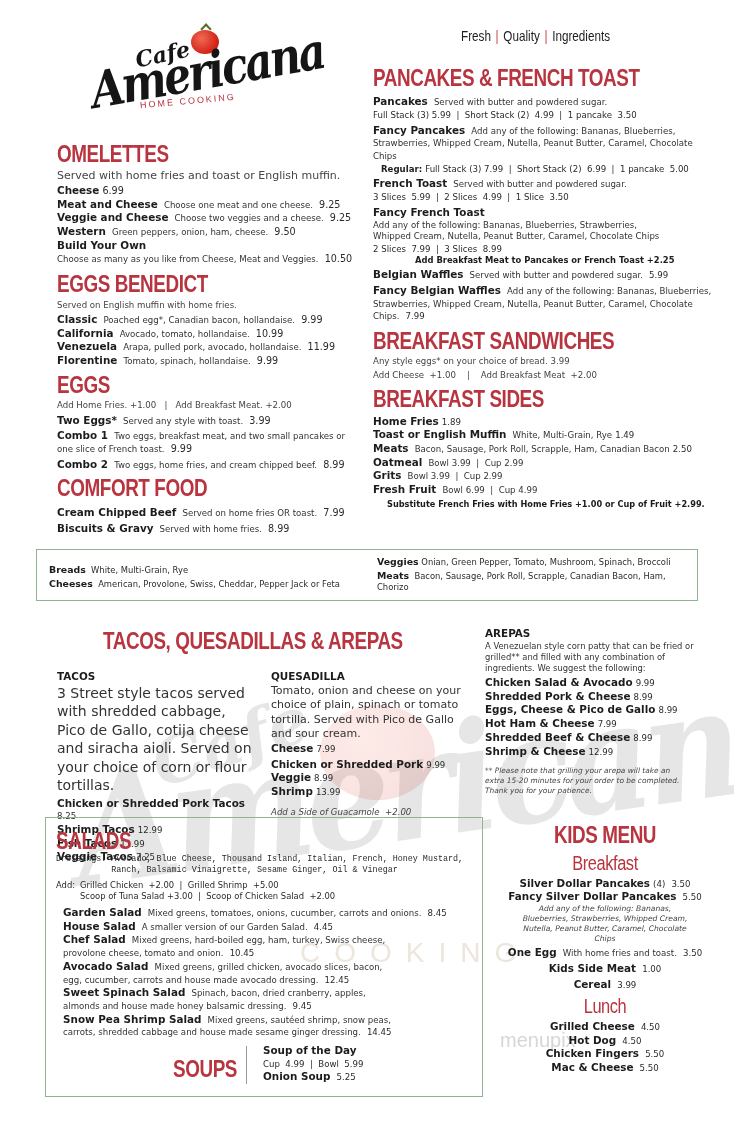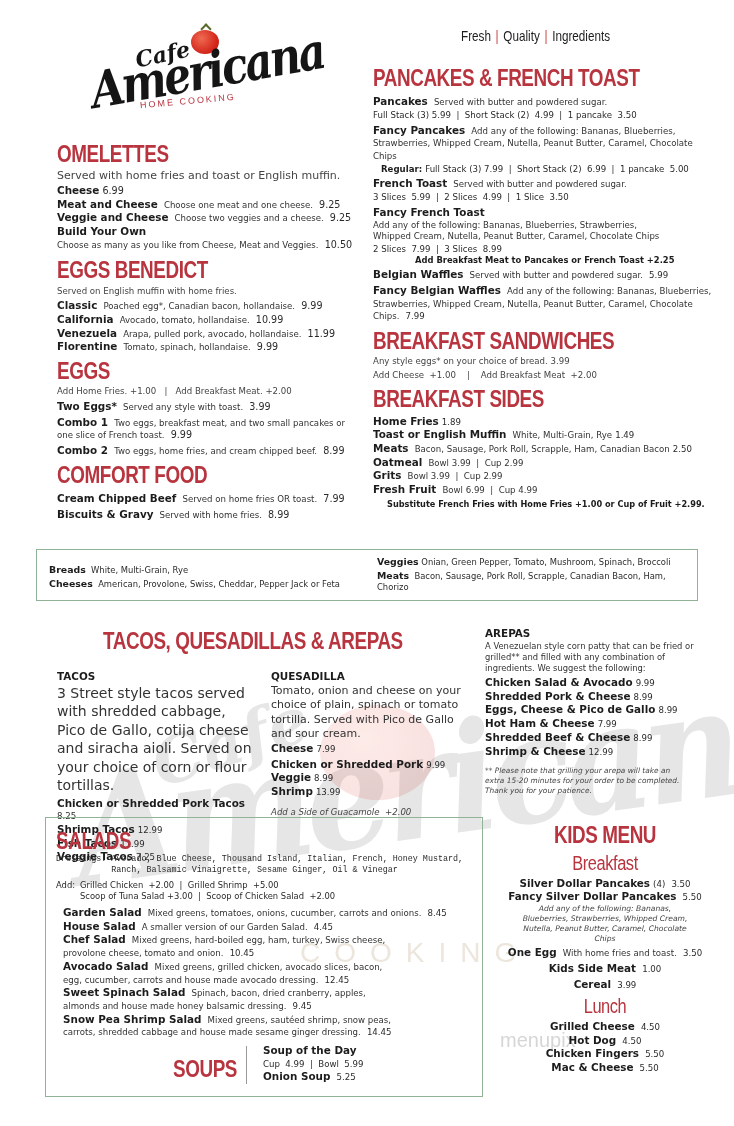--- a/index.html
+++ b/index.html
@@ -45,20 +45,21 @@
 <div class="abs tagline" style="left:461px;top:26px;">
   <span>Fresh</span><span class="sep">|</span><span>Quality</span><span class="sep">|</span><span>Ingredients</span>
 </div>
 
 <div class="abs" style="left:57px;top:139px;width:305px;">
   <div class="h big">OMELETTES</div>
   <div class="light" style="font-size:11px;">Served with home fries and toast or English muffin.</div>
   <div><b>Cheese</b> <span>6.99</span></div>
   <div><b>Meat and Cheese</b>&nbsp; <span class="desc smallcap">Choose one meat and one cheese.</span>&nbsp; <span>9.25</span></div>
   <div><b>Veggie and Cheese</b>&nbsp; <span class="desc smallcap">Choose two veggies and a cheese.</span>&nbsp; <span>9.25</span></div>
+  <div><b>Western</b>&nbsp; <span class="desc smallcap">Green peppers, onion, ham, cheese.</span>&nbsp; <span>9.50</span></div>
   <div><b>Build Your Own</b><br><span class="desc smallcap">Choose as many as you like from Cheese, Meat and Veggies.</span>&nbsp; <span>10.50</span></div>
 
   <div class="h big" style="margin-top:4px;">EGGS BENEDICT</div>
   <div class="light smallcap">Served on English muffin with home fries.</div>
   <div class="row"><b>Classic</b>&nbsp; <span class="desc smallcap">Poached egg*, Canadian bacon, hollandaise.</span>&nbsp; <span>9.99</span></div>
   <div><b>California</b>&nbsp; <span class="desc smallcap">Avocado, tomato, hollandaise.</span>&nbsp; <span>10.99</span></div>
   <div><b>Venezuela</b>&nbsp; <span class="desc smallcap">Arapa, pulled pork, avocado, hollandaise.</span>&nbsp; <span>11.99</span></div>
   <div><b>Florentine</b>&nbsp; <span class="desc smallcap">Tomato, spinach, hollandaise.</span>&nbsp; <span>9.99</span></div>
 
   <div class="h big" style="margin-top:2px;">EGGS</div>

